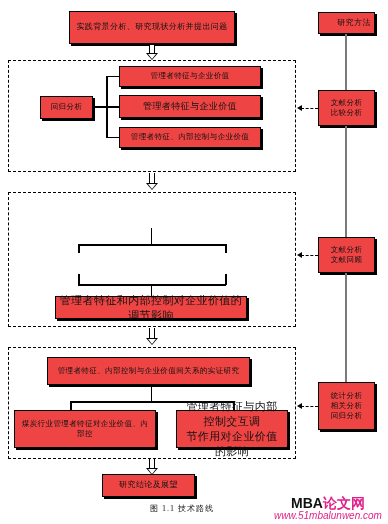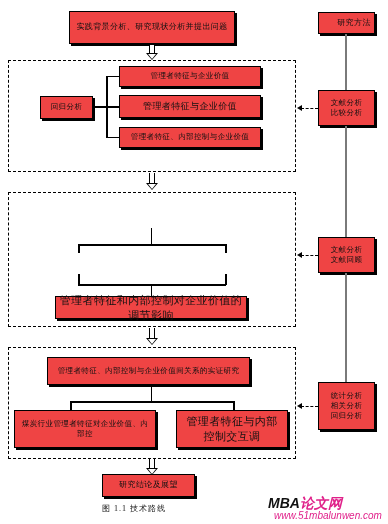--- a/index.html
+++ b/index.html
@@ -78,27 +78,27 @@
   .dasharrow .dhead{
     position:absolute;left:0;top:-3px;width:0;height:0;
     border-top:3.5px solid transparent;
     border-bottom:3.5px solid transparent;
     border-right:5px solid #000;
   }
 
   
   #caption{
     position:absolute;left:0;top:503px;width:268px;
-    text-align:center;font-size:8px;color:#111;letter-spacing:1px;
+    text-align:center;font-size:8px;color:#111;letter-spacing:1px;padding-left:48px;
   }
   #watermark{position:absolute;left:268px;top:495px;width:120px;height:28px;}
   #wm-line1{
-    position:absolute;left:0;top:0;width:120px;
+    position:absolute;left:0;top:0;width:120px;text-align:center;
     font-family:"Liberation Sans","DejaVu Sans",sans-serif;
-    font-weight:bold;font-style:italic;font-size:14px;letter-spacing:0px;
+    font-weight:bold;font-size:14px;letter-spacing:0px;
     white-space:nowrap;
   }
   #wm-line1 .mba{color:#111;}
   #wm-line1 .cn{color:#e0218a;}
   #wm-url{
     position:absolute;left:0;top:15px;width:120px;text-align:center;
     font-family:"Liberation Sans","DejaVu Sans",sans-serif;
     font-style:italic;font-size:10px;color:#e0218a;white-space:nowrap;
   }
 </style>
@@ -182,20 +182,21 @@
   <div class="ln-h thick" style="left:70px;top:401px;width:164px;"></div>
   <div class="ln-v thick" style="left:70px;top:401px;height:10px;"></div>
   <div class="ln-v thick" style="left:233px;top:401px;height:10px;"></div>
 
   <div class="box two-line" style="left:14px;top:410px;width:142px;height:38px;font-size:7.5px;text-align:center;">
     <span class="txt">煤炭行业管理者特征对企业价值、内部控</span>
   </div>
 
   <div class="box two-line" style="left:176px;top:410px;width:112px;height:38px;font-size:11px;">
     <span class="txt">管理者特征与内部控制交互调</span>
+    <span class="txt">节作用对企业价值的影响</span>
   </div>
 
   <div class="blockarrow" style="left:146px;top:459px;height:17px;">
     <div class="stem" style="height:10px;"></div>
     <div class="head" style="top:9px;"></div>
     <div class="headin" style="top:10px;"></div>
   </div>
 
   <div class="box" style="left:102px;top:474px;width:93px;height:23px;font-size:8px;">
     <span class="txt">研究结论及展望</span>

